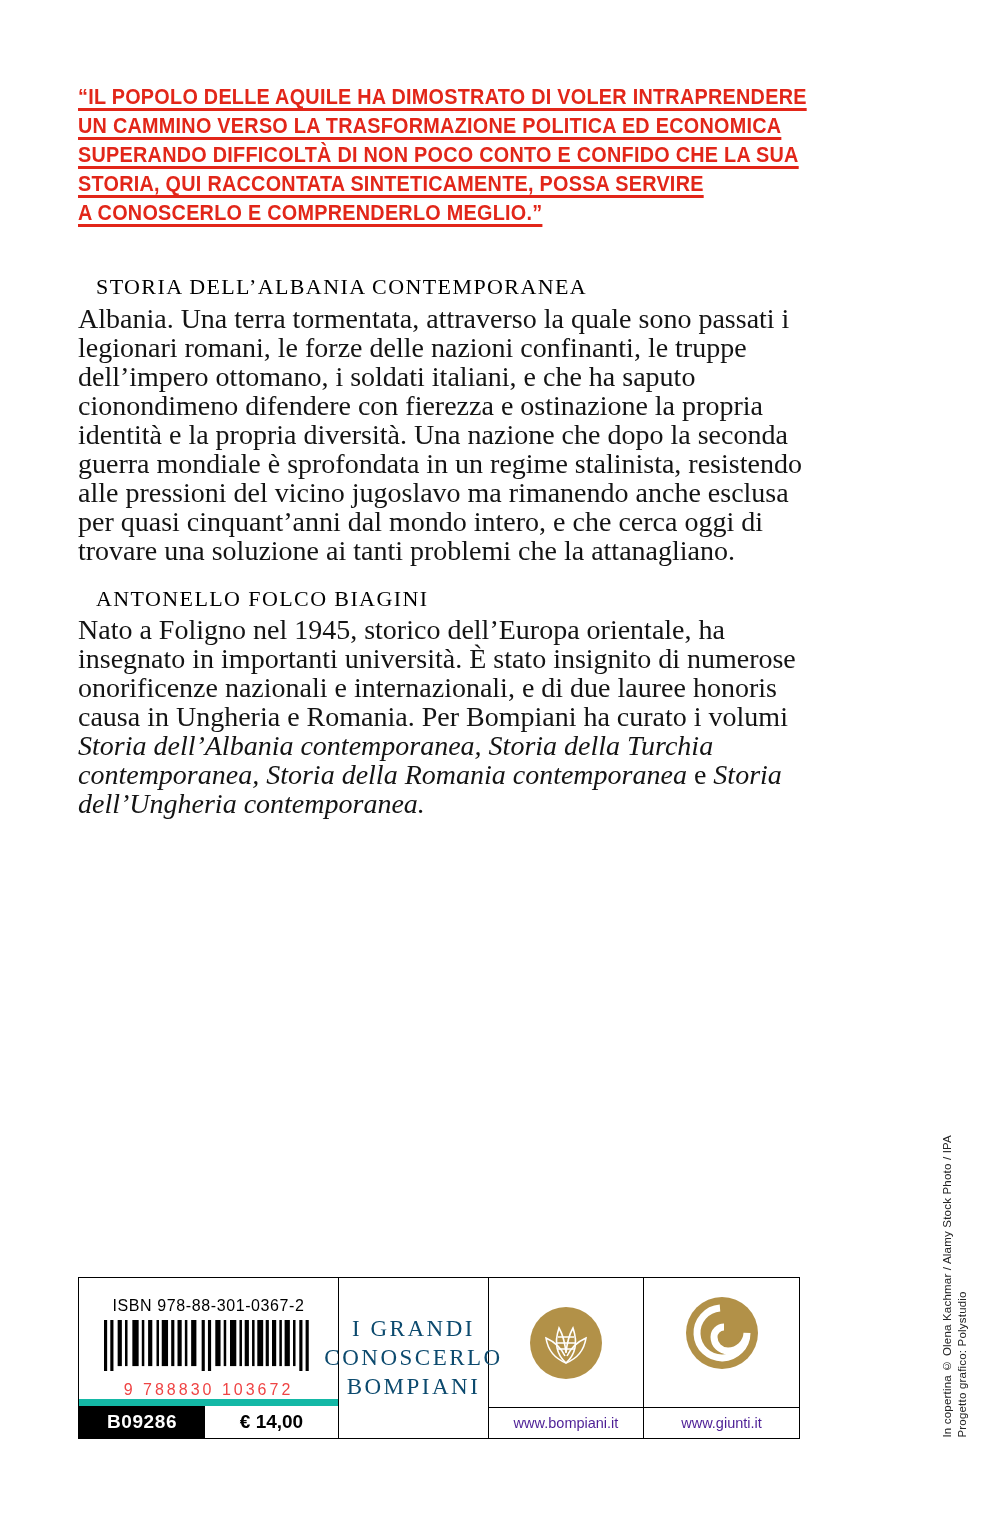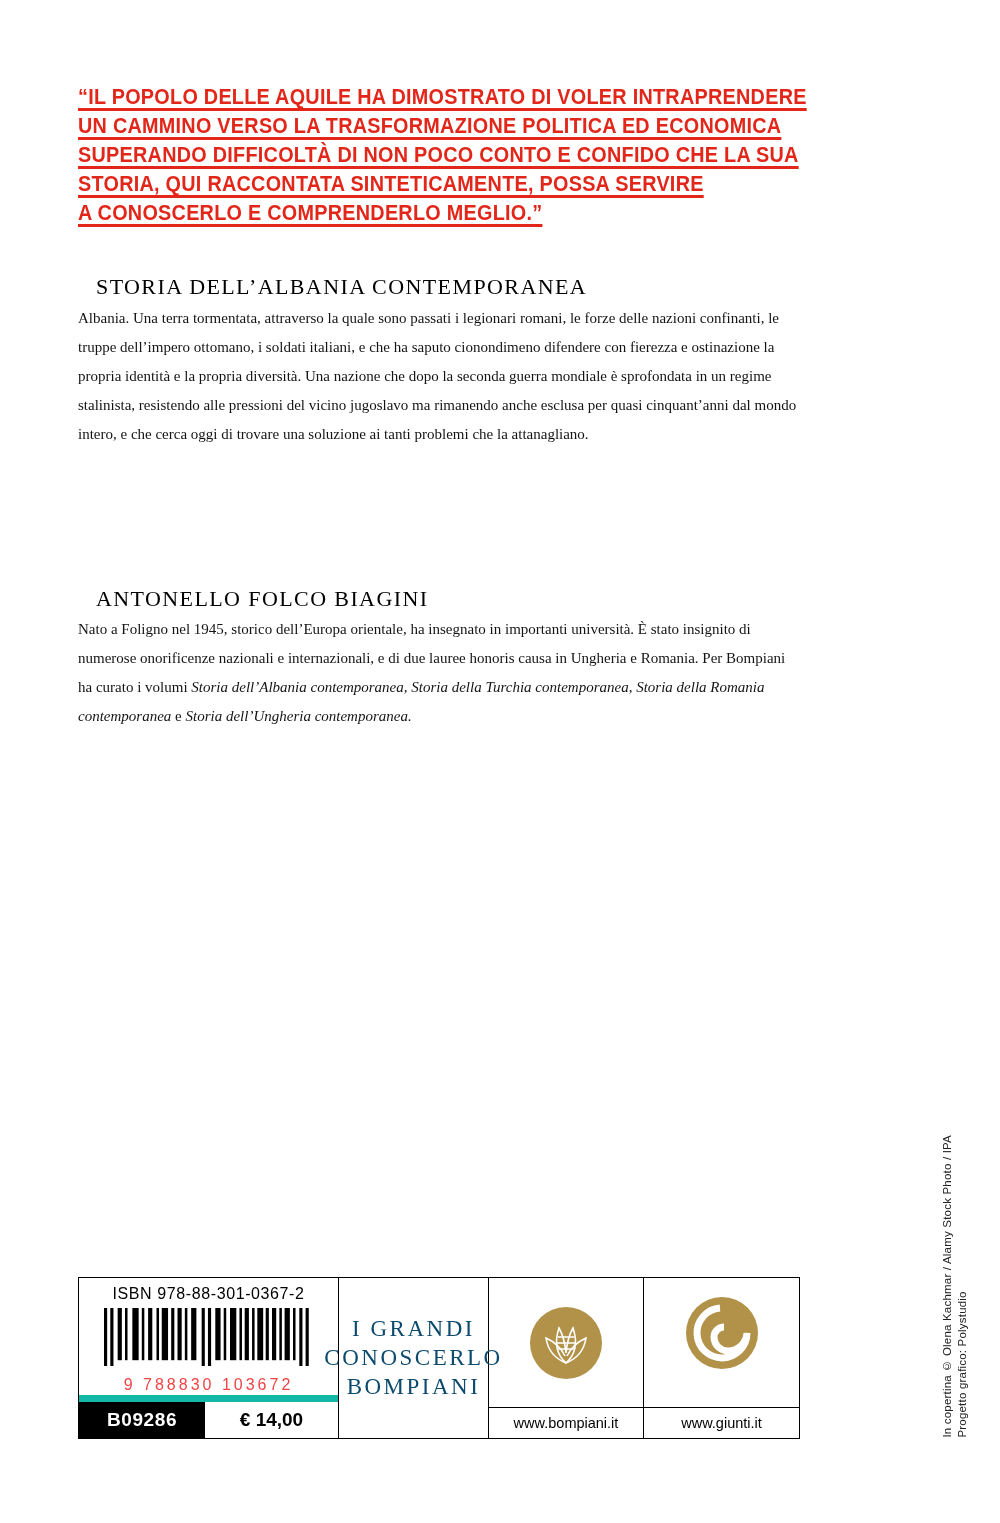--- a/index.html
+++ b/index.html
@@ -10,56 +10,56 @@
   
   .quote { position:absolute; left:78px; top:82px; }
   .quote-line { font-family:"Liberation Sans", sans-serif; font-weight:700; font-size:22px; line-height:29px;
                 color:var(--accent); white-space:nowrap; transform:scaleX(0.9); transform-origin:0 0;
                 letter-spacing:0.3px; text-decoration:underline; text-decoration-thickness:2.6px;
                 text-underline-offset:4px; }
 
   
   .sec-head { position:absolute; left:96px; font-family:"Liberation Serif", serif; font-size:22px; line-height:26px;
               letter-spacing:1.4px; color:#000; white-space:nowrap; }
-  .sec-body { position:absolute; left:78px; width:724px; font-family:"Liberation Serif", serif; font-size:15px;
+  .sec-body { position:absolute; left:78px; width:724px; font-family:"Liberation Serif", serif; font-size:28px;
               line-height:29px; color:var(--ink); }
   .h-book   { top:274px; }
   .b-book   { top:304px; }
   .h-author { top:586px; }
   .b-author { top:615px; }
   .b-author i { font-style:italic; }
 
   
   .colophon { position:absolute; left:78px; top:1277px; width:722px; height:162px; border:1px solid #000;
               box-sizing:border-box; display:flex; background:#fff; }
   .cell { box-sizing:border-box; border-right:1px solid #000; }
   .cell:last-child { border-right:none;gap:20px; }
   .cell-barcode { width:260px; display:flex; flex-direction:column; align-items:center; }
-  .isbn { margin-top:6px; font-family:"Liberation Sans", sans-serif; font-size:16px; line-height:20px;
+  .isbn { margin-top:18px; font-family:"Liberation Sans", sans-serif; font-size:16px; line-height:20px;
           letter-spacing:0.6px; color:#000; }
   .barcode-svg { width:210px; height:58px; margin-top:4px; }
   .barcode-svg rect { fill:#000; }
   .digits { font-family:"Liberation Sans", sans-serif; font-size:16px; line-height:18px; letter-spacing:3px;
             color:#ef4444; margin-top:10px; }
   .price-row { margin-top:auto; width:100%; height:36px; border-top:7px solid #14b8a6; display:flex;
                font-family:"Liberation Sans", sans-serif; font-weight:700; font-size:19px; }
   .code-box { width:126px; background:#000; color:#fff; display:flex; align-items:center; justify-content:center;
               letter-spacing:0.6px; }
   .price { flex:1; display:flex; align-items:center; justify-content:center; color:#000; }
 
   .cell-series { width:150px; display:flex; flex-direction:column; align-items:center; justify-content:center;
                  gap:7px; font-family:"Liberation Serif", serif; font-size:23px; line-height:22px;
                  letter-spacing:2.5px; color:#0c4a6e; text-align:center; }
 
   .cell-logo { width:155px; display:flex; flex-direction:column; }
   .logo-area { flex:1; display:flex; align-items:center; justify-content:center; }
   .logo-svg { width:72px; height:72px; }
   .logo-circle { fill:var(--gold); }
   .url-strip { height:30px; border-top:1px solid #000; display:flex; align-items:center; justify-content:center;
-               font-family:"Liberation Sans", sans-serif; font-size:14.5px; color:#000000; }
+               font-family:"Liberation Sans", sans-serif; font-size:14.5px; color:#4c1d95; }
 
   
   .credits { position:absolute; right:30px; bottom:85px; writing-mode:vertical-rl; transform:rotate(180deg);
              font-family:"Liberation Sans", sans-serif; font-size:11.5px; line-height:15px; color:#222;
              letter-spacing:0.2px; }
 </style>
 </head>
 <body>
 
 <div class="page">

